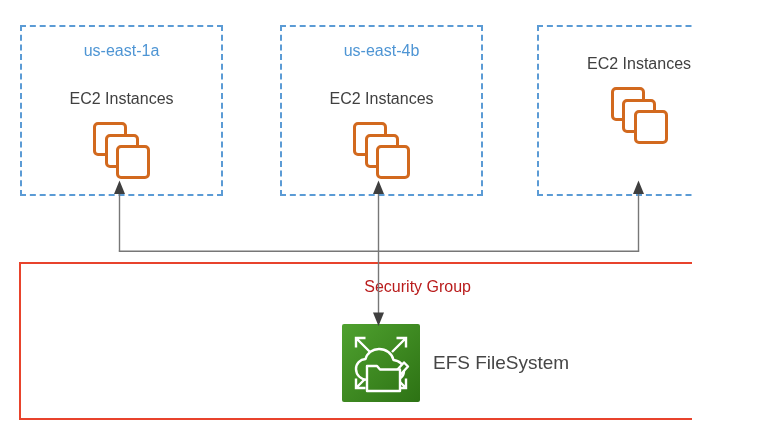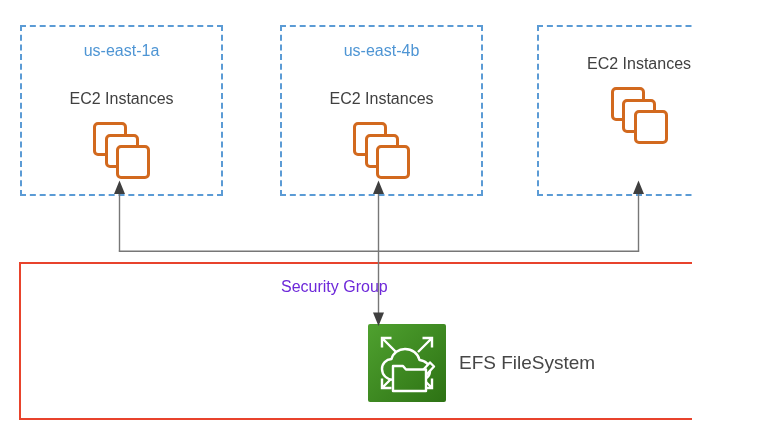--- a/index.html
+++ b/index.html
@@ -19,25 +19,25 @@
   .ec2-icon{margin-top:12px;position:relative;width:57px;height:57px;}
   .sq{position:absolute;width:34px;height:34px;box-sizing:border-box;
       border:3.5px solid #D2691E;border-radius:5px;background:#fff;}
   .sq1{left:0;top:0;}
   .sq2{left:11.5px;top:11.5px;}
   .sq3{left:23px;top:23px;}
 
   
   .sg-box{position:absolute;left:19px;top:262px;width:722px;height:158px;
           box-sizing:border-box;border:2px solid #E8432C;background:transparent;}
-  .sg-label{position:absolute;left:281px;top:276px;width:190px;text-align:left;
-            font-size:16px;line-height:22px;color:#6d28d9;}
+  .sg-label{position:absolute;left:281px;top:276px;width:190px;text-align:right;
+            font-size:16px;line-height:22px;color:#b91c1c;}
 
   
-  .efs{position:absolute;left:342px;top:324px;height:78px;display:flex;align-items:center;margin-left:26px;}
+  .efs{position:absolute;left:342px;top:324px;height:78px;display:flex;align-items:center;}
   .efs svg{display:block;}
   .efs-label{margin-left:13px;font-size:19px;color:#464646;white-space:nowrap;}
 
   
   .connectors{position:absolute;left:0;top:0;width:774px;height:430px;pointer-events:none;}
 </style>
 </head>
 <body>
 
 <div class="canvas">

